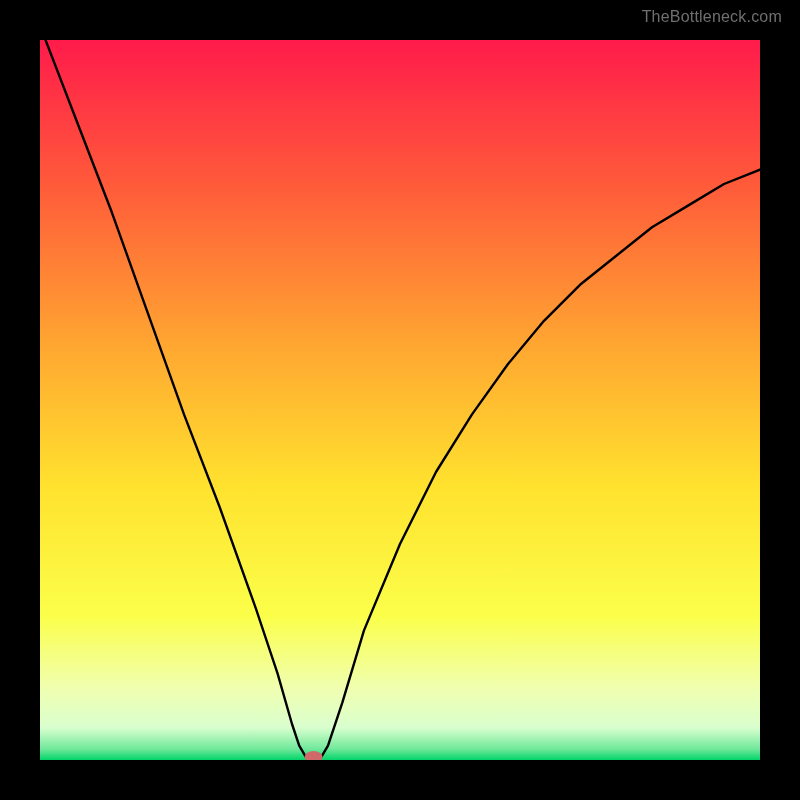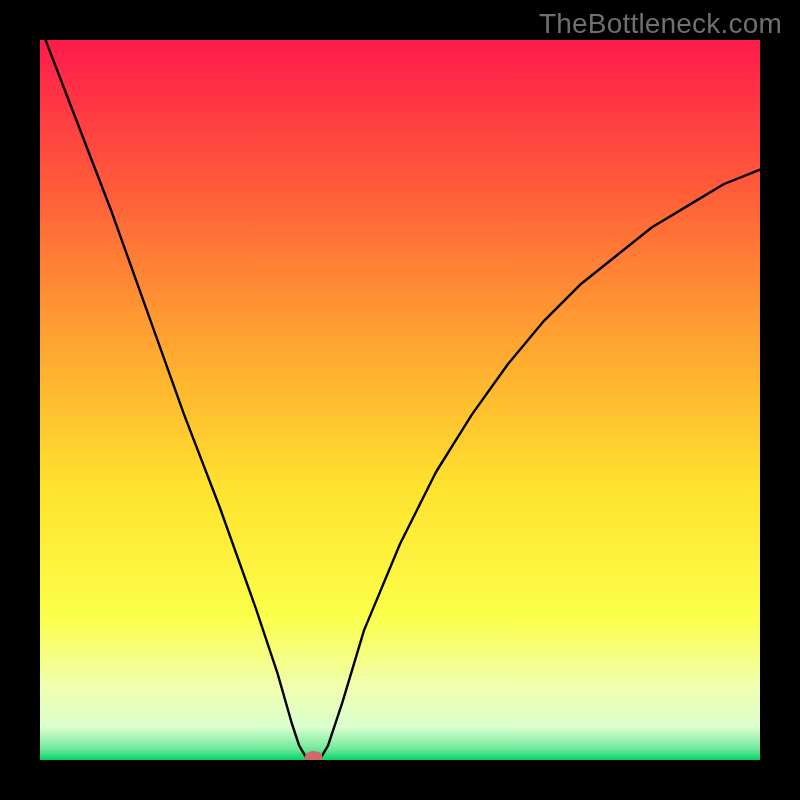--- a/index.html
+++ b/index.html
@@ -24,21 +24,21 @@
     left: 40px;
     top: 40px;
     width: 720px;
     height: 720px;
   }
   .watermark {
     position: absolute;
     top: 8px;
     right: 18px;
     color: #6f6f6f;
-    font-size: 28px;
+    font-size: 16px;
     font-weight: 400;
     letter-spacing: 0.2px;
     user-select: none;
   }
   svg {
     display: block;
   }
 </style>
 </head>
 <body>

